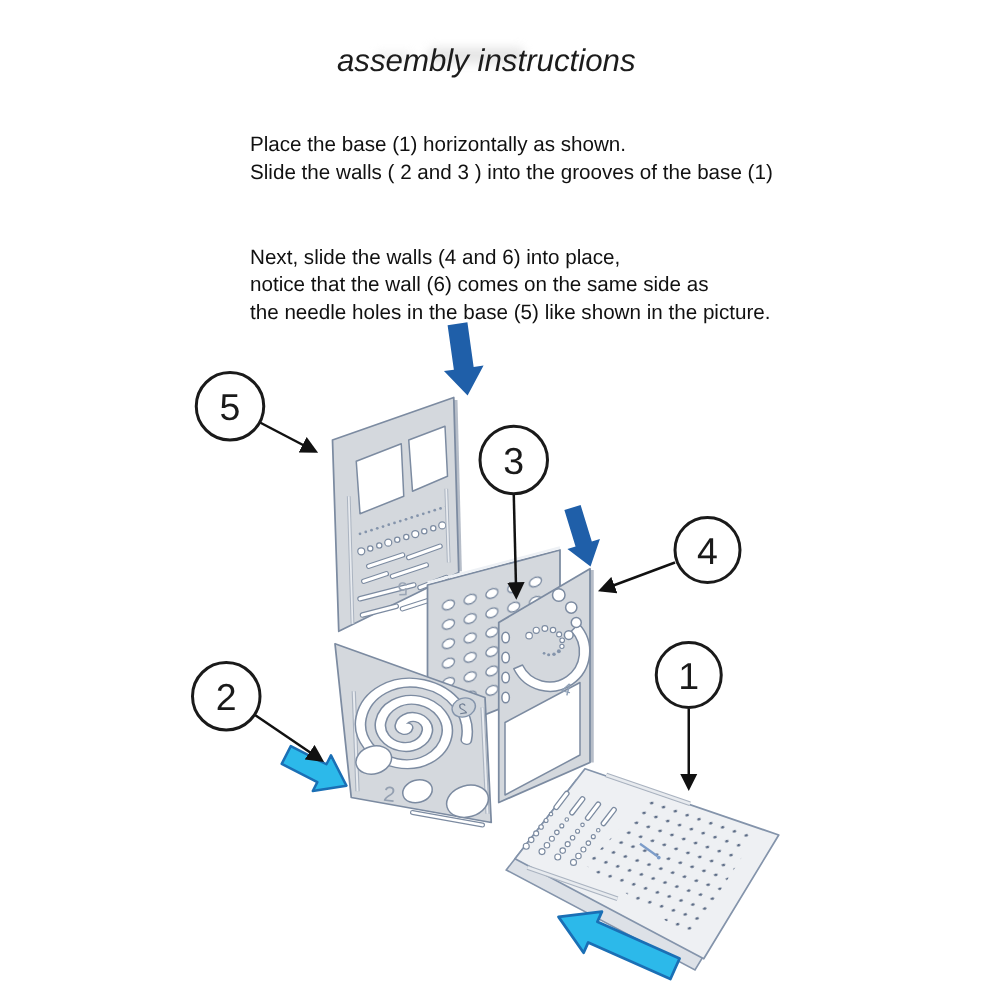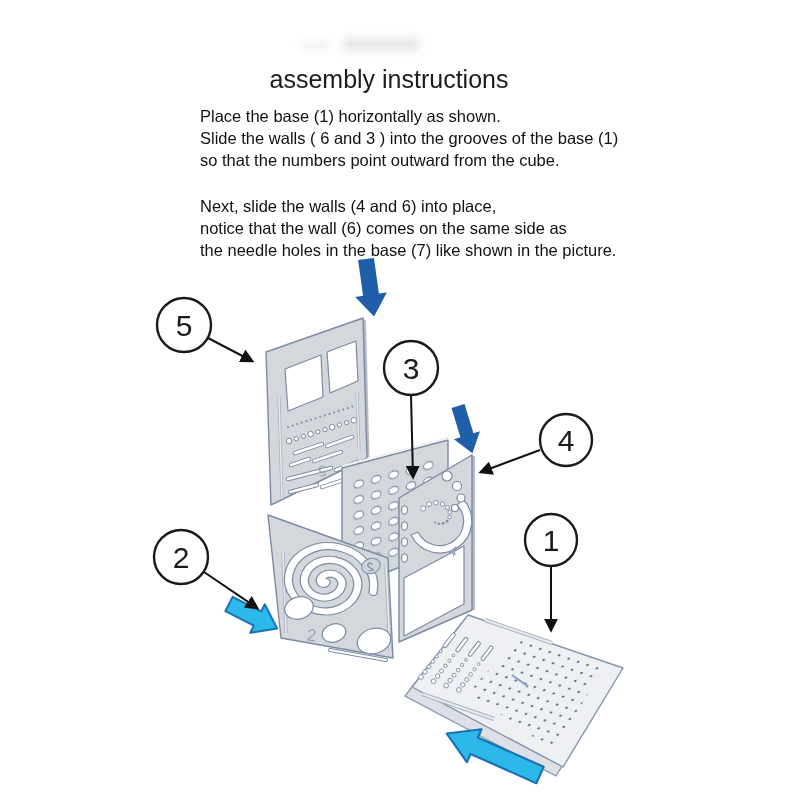--- a/index.html
+++ b/index.html
@@ -1,20 +1,20 @@
 <!DOCTYPE html>
 <html><head>
 <meta charset="utf-8">
 <style>
   html,body{margin:0;padding:0;background:#fff;}
   .stage{position:relative;width:800px;height:800px;background:#ffffff;overflow:hidden;
          font-family:"Liberation Sans",sans-serif;color:#1a1a1a;}
   .smudge{position:absolute;background:#d2d2d2;filter:blur(4px);border-radius:6px;}
-  .title{position:absolute;left:0;top:65px;width:778px;text-align:center;
-         font-size:25px;color:#1c1c1c;}
+  .title{position:absolute;left:0;top:35px;width:778px;text-align:center;
+         font-size:25px;color:#1c1c1c;font-style:italic;}
   .para{position:absolute;left:200px;font-size:16.5px;line-height:22.2px;color:#111;}
   svg{position:absolute;left:0;top:0;font-family:"Liberation Sans",sans-serif;}
   .face{fill:#d4d8dd;stroke:#7c8ba1;stroke-width:1.4;stroke-linejoin:round;}
   .cut{fill:#ffffff;stroke:#7c8ba1;stroke-width:1.2;stroke-linejoin:round;}
   .leader{stroke:#111;stroke-width:2;fill:none;}
   .lblc{fill:#fff;stroke:#1a1a1a;stroke-width:2.4;}
   .lblt{font-size:30px;fill:#1a1a1a;text-anchor:middle;}
   .mark{text-anchor:middle;}
 </style>
 </head>
@@ -22,27 +22,26 @@
 
 <div class="stage">
 
   <div class="smudge" style="left:342px;top:38px;width:78px;height:13px;opacity:.55"></div>
   <div class="smudge" style="left:300px;top:42px;width:30px;height:7px;opacity:.35"></div>
 
   <div class="title">assembly instructions</div>
 
   <div class="para" style="top:105px">
     <div>Place the base (1) horizontally as shown.</div>
-    <div>Slide the walls ( 6 and 3 ) into the grooves of the base (1)</div>
-    <div>so that the numbers point outward from the cube.</div>
+    <div>Slide the walls ( 2 and 3 ) into the grooves of the base (1)</div>
   </div>
   <div class="para" style="top:195px">
     <div>Next, slide the walls (4 and 6) into place,</div>
     <div>notice that the wall (6) comes on the same side as</div>
-    <div>the needle holes in the base (7) like shown in the picture.</div>
+    <div>the needle holes in the base (5) like shown in the picture.</div>
   </div>
 
   <svg id="diagram" width="800" height="800" viewBox="0 0 800 800">
     <defs>
       <marker id="ah" viewBox="0 0 10 10" refX="8" refY="5" markerWidth="7" markerHeight="7" orient="auto">
         <path d="M0 0 L10 5 L0 10 z" fill="#111"></path>
       </marker>
       <pattern id="ndots" patternUnits="userSpaceOnUse" width="10" height="10" patternTransform="matrix(0.946,0.323,-0.61,0.79,520,638)">
         <circle cx="4" cy="4" r="1.25" fill="#5b6b85"></circle>
       </pattern>

